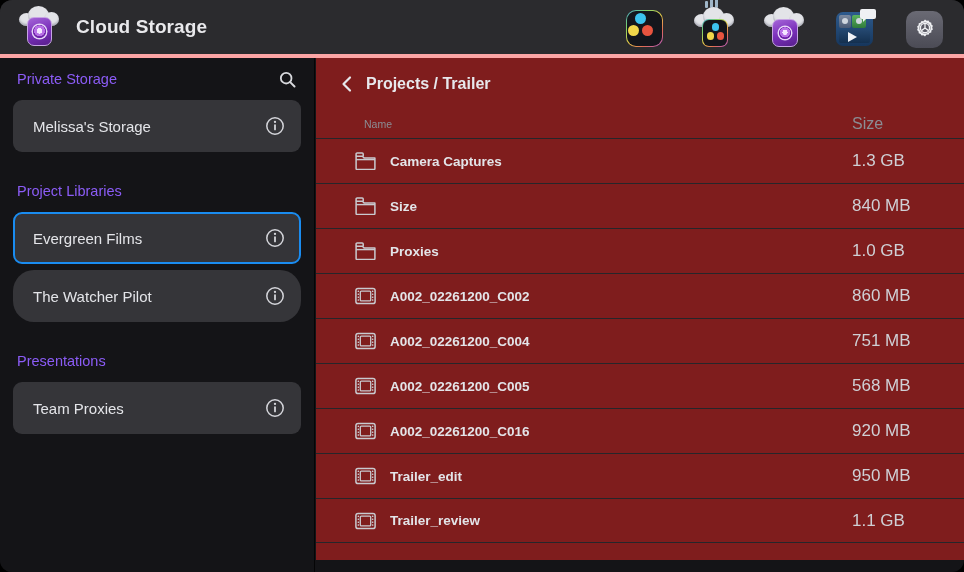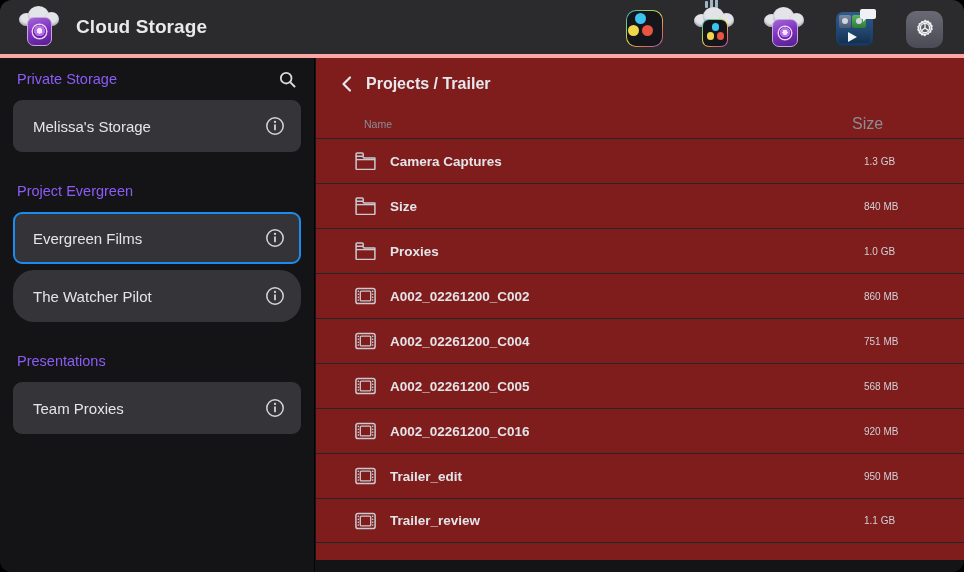--- a/index.html
+++ b/index.html
@@ -308,22 +308,22 @@
     align-items: center;
     justify-content: center;
   }
   .row-name {
     font-size: 13.5px;
     color: #e3e4e8;
     font-weight: bold;
   }
   .row-size {
     position: absolute;
-    left: 548px;
-    font-size: 10px;
+    left: 536px;
+    font-size: 17px;
     color: #cfd0d5;
   }
 
   svg { display: block; }
 </style>
 </head>
 <body>
 
 <div id="app">
 
@@ -434,21 +434,21 @@
           <circle cx="10" cy="10" r="8.2" fill="none" stroke="#d4d5da" stroke-width="1.5"></circle>
           <circle cx="10" cy="5.9" r="1.15" fill="#d4d5da"></circle>
           <rect x="9.1" y="8.2" width="1.8" height="6.1" rx="0.9" fill="#d4d5da"></rect>
         </svg>
       </div>
     </div>
 
     <div class="sb-gap"></div>
 
     <div class="sec-head">
-      <div class="sec-title">Project Evergreen</div>
+      <div class="sec-title">Project Libraries</div>
     </div>
 
     <div class="sb-item selected">
       <div class="sb-label">Evergreen Films</div>
       <div>
         <svg width="20" height="20" viewBox="0 0 20 20">
           <circle cx="10" cy="10" r="8.2" fill="none" stroke="#d4d5da" stroke-width="1.5"></circle>
           <circle cx="10" cy="5.9" r="1.15" fill="#d4d5da"></circle>
           <rect x="9.1" y="8.2" width="1.8" height="6.1" rx="0.9" fill="#d4d5da"></rect>
         </svg>

